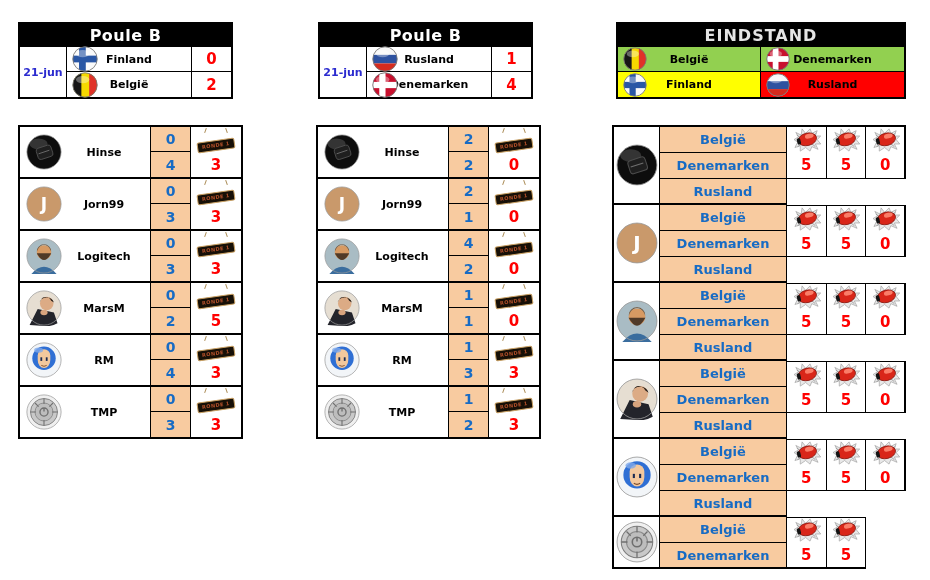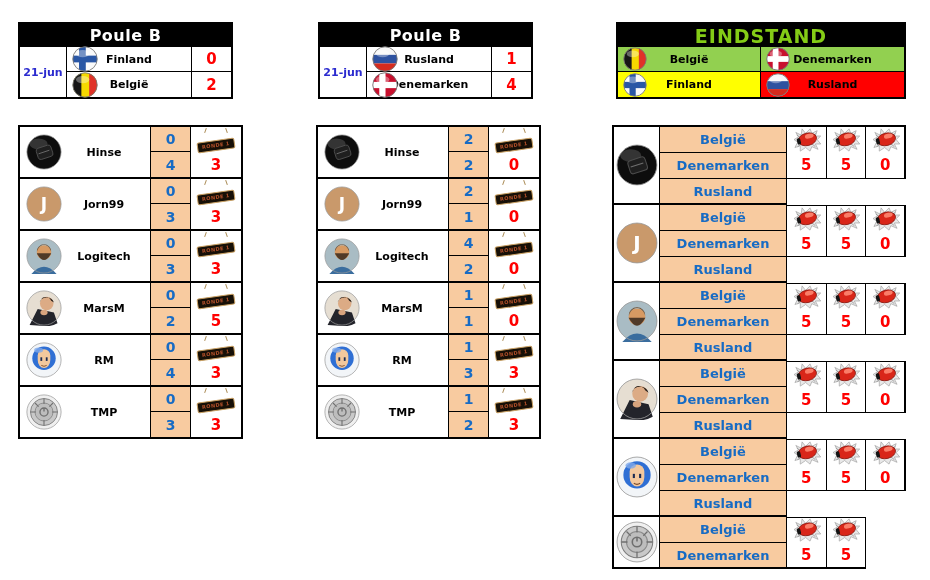--- a/index.html
+++ b/index.html
@@ -38,21 +38,21 @@
   .sign{position:relative;display:inline-block;margin-top:4px;}
   .str{position:absolute;top:-4px;width:1px;height:5px;background:#a98a54;}
   .sl{left:8px;transform:rotate(20deg);}
   .sr{right:8px;transform:rotate(-20deg);}
   .board{display:inline-block;background:#171007;color:#b5512b;border:1px solid #c9a063;border-radius:2px;
          font-size:5px;font-weight:bold;padding:2px 4px;letter-spacing:0.4px;transform:rotate(-8deg);line-height:1;}
 
   
   .etable{position:absolute;left:616px;top:22px;width:290px;border:2px solid #000;background:#fff;
           display:grid;grid-template-columns:1fr 1fr;grid-template-rows:23px 25px 25px;}
-  .ehead{grid-column:1/3;background:#000;color:#84cc16;font-weight:bold;font-size:19px;
+  .ehead{grid-column:1/3;background:#000;color:#e5e5e5;font-weight:bold;font-size:16px;
          display:flex;align-items:center;justify-content:center;letter-spacing:1px;}
   .ecell{position:relative;display:flex;align-items:center;justify-content:center;}
   .ecell .fl{position:absolute;left:5px;top:50%;transform:translateY(-50%);display:flex;}
   .ecell .tname{font-size:11px;}
   .br{border-right:1px solid #000;}
 
   
   .ftable{position:absolute;left:612px;top:125px;width:294px;border-left:2px solid #000;border-top:2px solid #000;background:#fff;}
   .fblock{display:grid;grid-template-columns:46px 127px repeat(3,1fr);grid-template-rows:repeat(3,26px);}
   .fblock.short{grid-template-rows:repeat(2,26px);}

